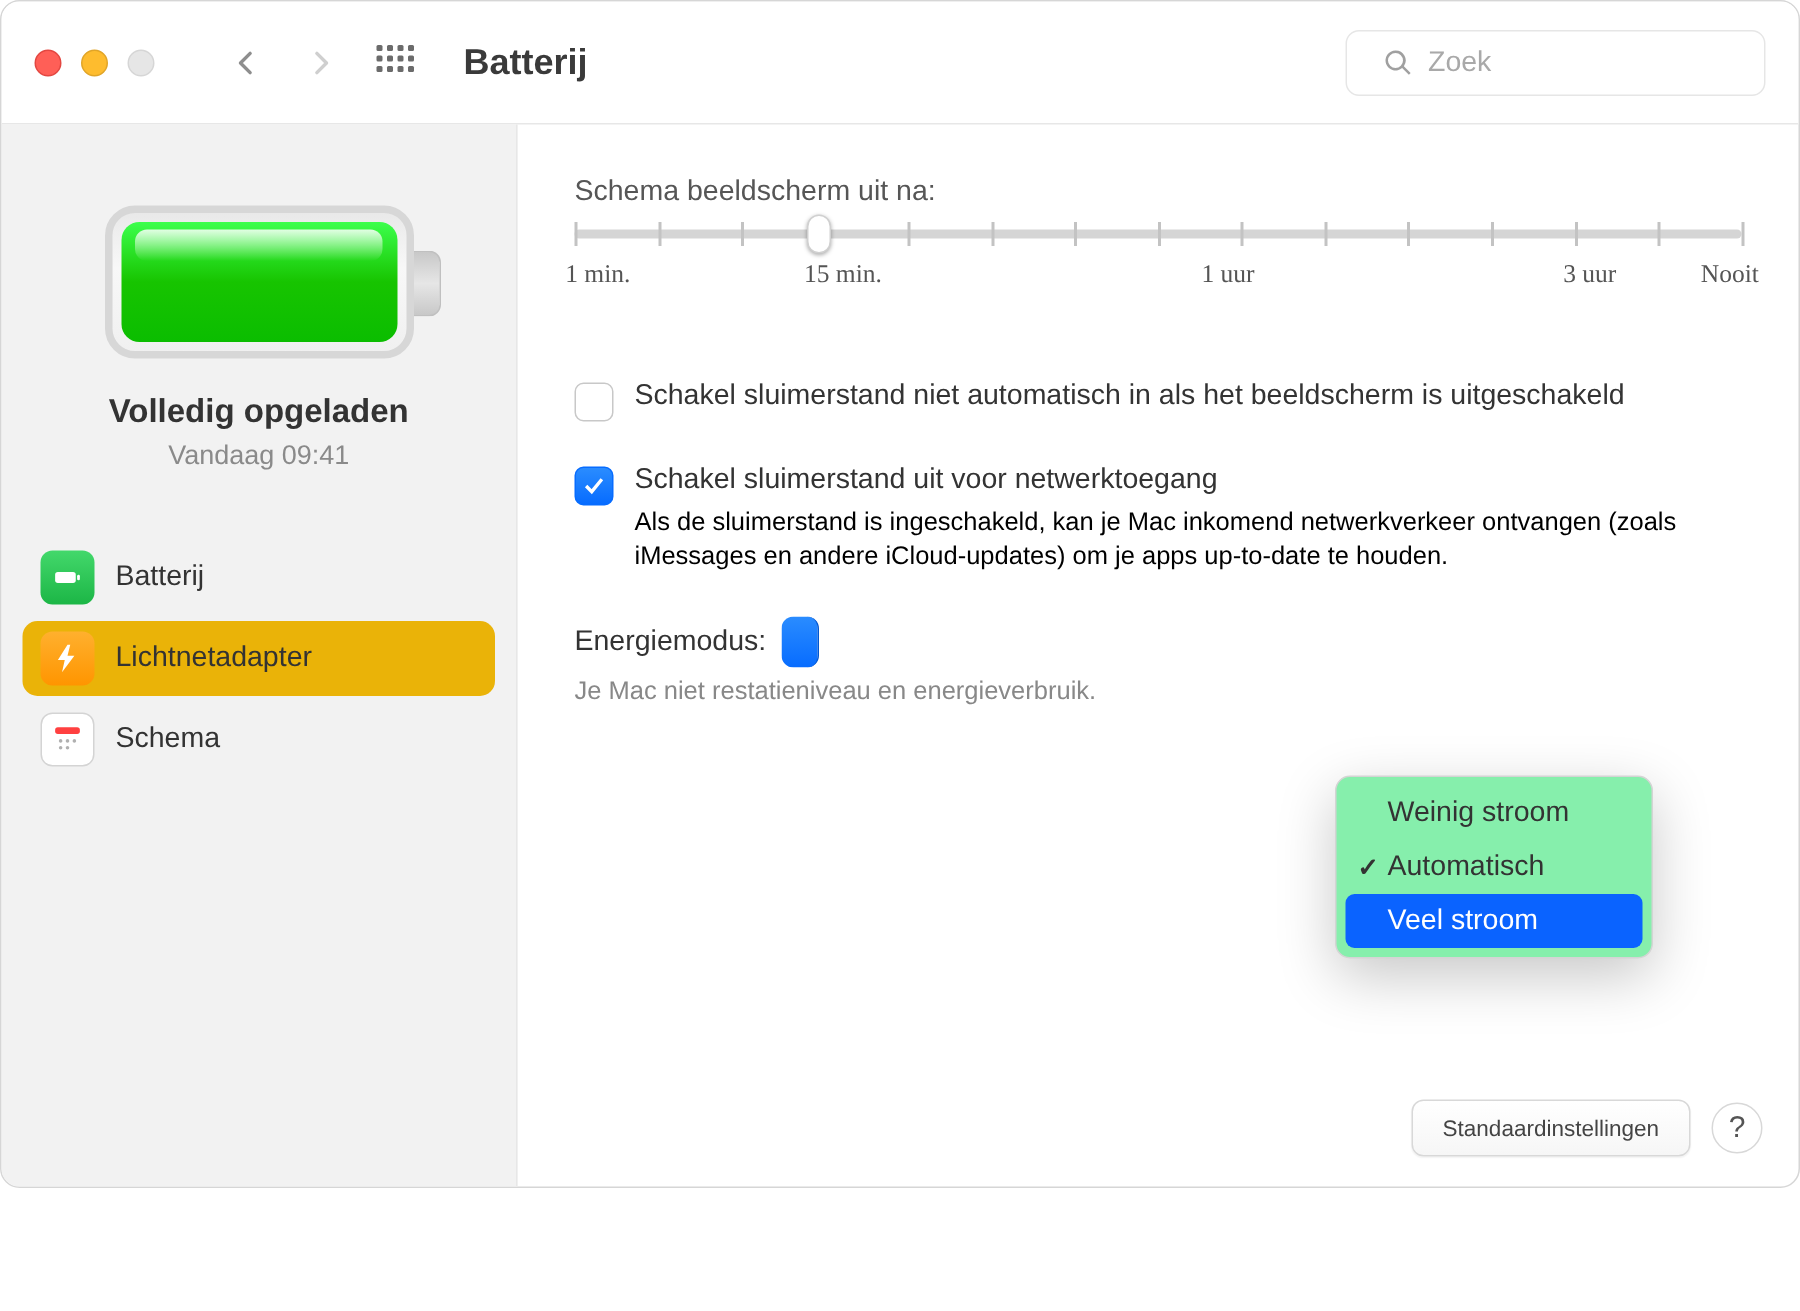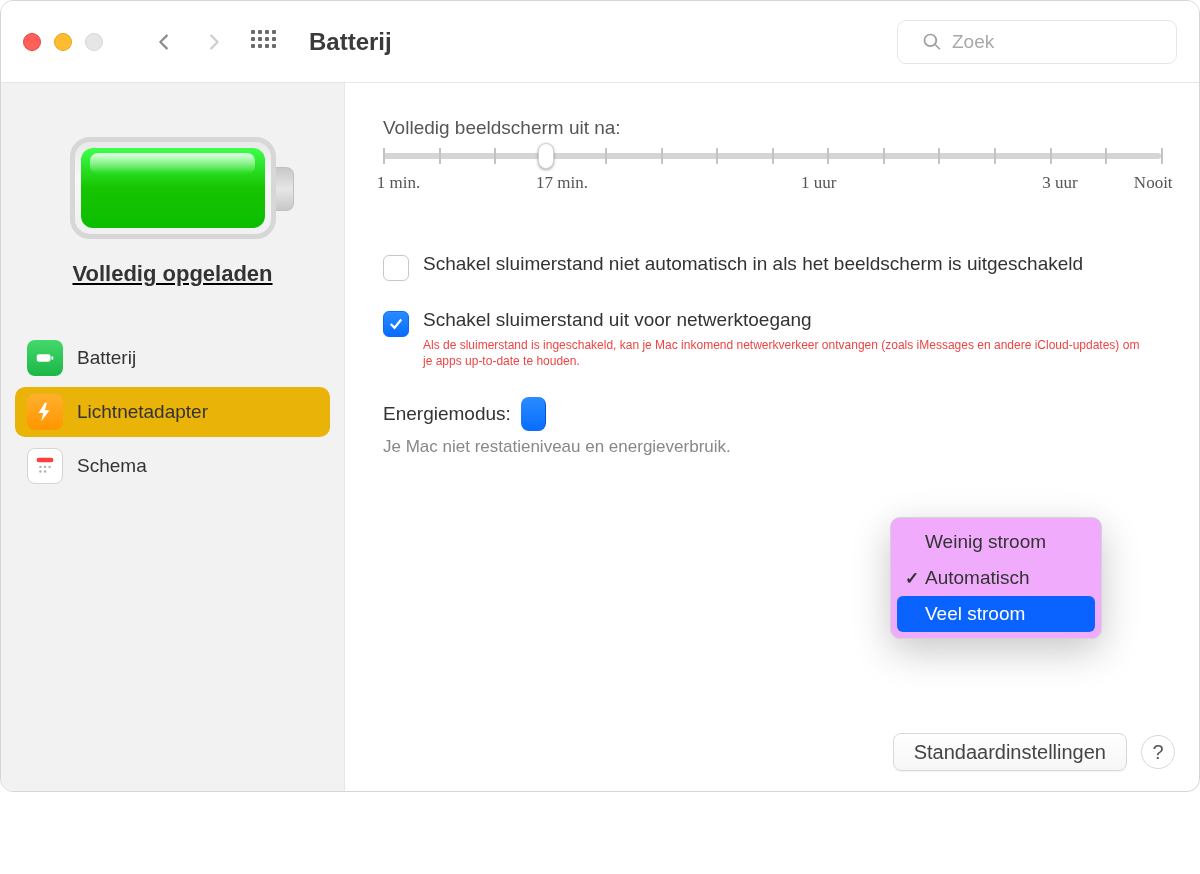--- a/index.html
+++ b/index.html
@@ -106,21 +106,21 @@
     background:linear-gradient(rgba(255,255,255,.85),rgba(255,255,255,0));
     border-radius:8px;
   }
   .battery-cap{
     position:absolute; right:-18px; top:30px;
     width:18px;height:44px;
     background:linear-gradient(#c8c8c8,#e6e6e6,#c8c8c8);
     border-radius:0 8px 8px 0;
     border:1px solid #c0c0c0; border-left:none;
   }
-  .battery-status { text-align:center;text-decoration:underline; }
+  .battery-status { text-align:center; }
   .battery-status .line1{ font-size:22px; font-weight:700; color:#333; }
   .battery-status .line2{ font-size:18px; color:#8a8a8a; margin-top:6px;}
 
   .nav-list{ margin-top:46px; display:flex; flex-direction:column; gap:4px;}
   .nav-item{
     display:flex; align-items:center; gap:14px;
     height: 50px;
     padding: 0 12px;
     border-radius:10px;
     font-size:19px; color:#333;
@@ -173,37 +173,37 @@
   .checkbox{
     width:26px;height:26px; border-radius:6px;
     border:1px solid #c8c8c8; background:#fff;
     flex:0 0 26px; margin-top:2px;
     display:flex;align-items:center;justify-content:center;
     cursor:pointer;
   }
   .checkbox.checked{ background:linear-gradient(#2a8cff,#076cff); border-color:#076cff;}
   .checkbox.checked svg{ width:18px;height:18px; stroke:#fff; stroke-width:3; fill:none;}
   .opt-text .opt-title{ font-size:19px; color:#333; }
-  .opt-text .opt-desc { font-size:12px; color:#ef4444; margin-top:6px; line-height:1.35; max-width:720px;}
+  .opt-text .opt-desc { font-size:17px; color:#000000; margin-top:6px; line-height:1.35; max-width:720px;}
 
   .energy-row{ display:flex; align-items:center; gap:10px; font-size:19px; color:#333; margin-bottom:6px;}
   .select-pill{
     height:34px; padding:0 10px 0 14px;
     border-radius:8px;
     background:linear-gradient(#2a8cff,#076cff);
     border-right:1px solid #0056d1;
   }
   .energy-desc{ font-size:17px; color:#888;}
 
   
   .dropdown-popup{
     position:absolute;
     left: 545px; top: 434px;
     width: 212px;
-    background:#f0abfc;
+    background:#86efac;
     border:1px solid #d4d4d4;
     border-radius:10px;
     box-shadow:0 12px 38px rgba(0,0,0,.22);
     padding:6px;
     font-size:19px;
   }
   .dd-item{
     display:flex;align-items:center;
     height:36px; padding:0 8px 0 28px;
     border-radius:6px; position:relative;
@@ -219,21 +219,21 @@
   .footer{
     position:absolute; right:24px; bottom:20px;
     display:flex; align-items:center; gap:14px;
   }
   .defaults-btn{
     height:38px;
     padding:0 20px;
     border:1px solid #d8d8d8;
     border-radius:8px;
     background:linear-gradient(#fff,#f6f6f6);
-    font-size:20px; color:#444;
+    font-size:15px; color:#444;
     cursor:pointer;
     box-shadow:0 1px 1px rgba(0,0,0,.05);
     text-align:right;
   }
   .help-btn{
     width:34px;height:34px;border-radius:50%;
     border:1px solid #d8d8d8; background:#fff;
     display:flex;align-items:center;justify-content:center;
     font-size:20px; color:#555;
     cursor:pointer;
@@ -288,20 +288,21 @@
 
     <div class="sidebar">
       <div class="battery-art">
         <div class="battery-body">
             <div class="battery-fill"></div>
           </div>
         <div class="battery-cap"></div>
       </div>
       <div class="battery-status">
         <div class="line1">Volledig opgeladen</div>
+        <div class="line2">Vandaag 09:41</div>
       </div>
 
       <div class="nav-list">
         <div class="nav-item">
           <div class="nav-icon ic-green">
             <svg viewBox="0 0 24 24">
                 <rect x="3" y="8" width="15" height="8" rx="2"></rect>
                 <rect x="19" y="10" width="2" height="4" rx="1"></rect>
               </svg>
           </div>
@@ -326,21 +327,21 @@
               <circle class="cal-dots" cx="12" cy="18" r="1.3"></circle>
             </svg>
           </div>
           <span>Schema</span>
         </div>
       </div>
     </div>
 
     <div class="content">
 
-      <div class="section-label">Volledig beeldscherm uit na:</div>
+      <div class="section-label">Schema beeldscherm uit na:</div>
       <div class="slider-wrap">
         <div class="slider-track">
           <div class="slider-tick" style="left:0%"></div>
           <div class="slider-tick" style="left:7.14%"></div>
           <div class="slider-tick" style="left:14.28%"></div>
           <div class="slider-tick" style="left:21.42%"></div>
           <div class="slider-tick" style="left:28.56%"></div>
           <div class="slider-tick" style="left:35.7%"></div>
           <div class="slider-tick" style="left:42.84%"></div>
           <div class="slider-tick" style="left:49.98%"></div>
@@ -348,21 +349,21 @@
           <div class="slider-tick" style="left:64.26%"></div>
           <div class="slider-tick" style="left:71.4%"></div>
           <div class="slider-tick" style="left:78.54%"></div>
           <div class="slider-tick" style="left:85.68%"></div>
           <div class="slider-tick" style="left:92.82%"></div>
           <div class="slider-tick" style="left:100%"></div>
           <div class="slider-thumb" style="left:21%"></div>
         </div>
         <div class="slider-labels">
           <span class="slbl" style="left:2%">1 min.</span>
-          <span class="slbl" style="left:23%">17 min.</span>
+          <span class="slbl" style="left:23%">15 min.</span>
           <span class="slbl" style="left:56%">1 uur</span>
           <span class="slbl" style="left:87%">3 uur</span>
           <span class="slbl" style="left:99%">Nooit</span>
         </div>
       </div>
 
       <div class="opt-row">
         <div class="checkbox"></div>
         <div class="opt-text">
           <div class="opt-title">Schakel sluimerstand niet automatisch in als het beeldscherm is uitgeschakeld</div>

